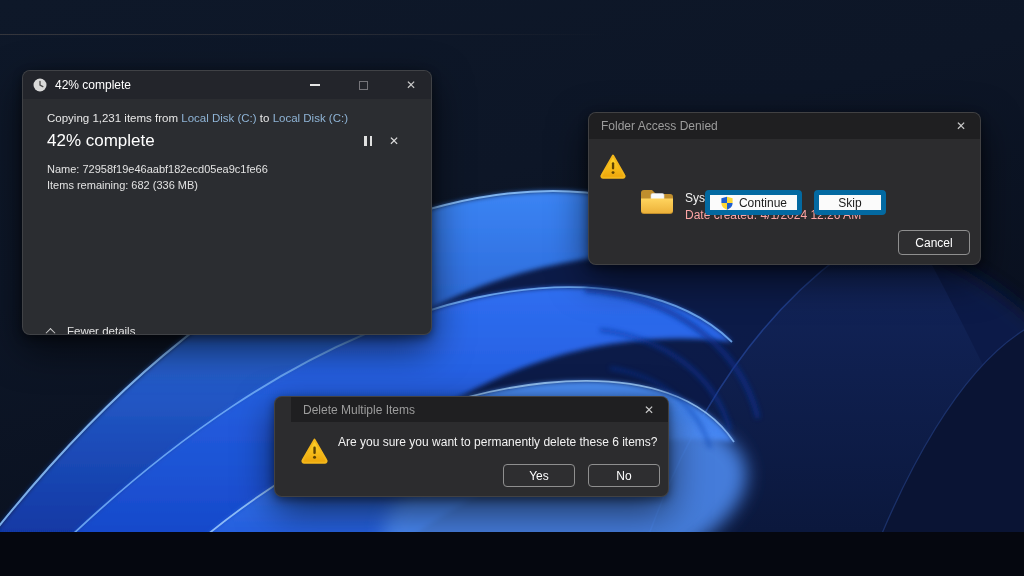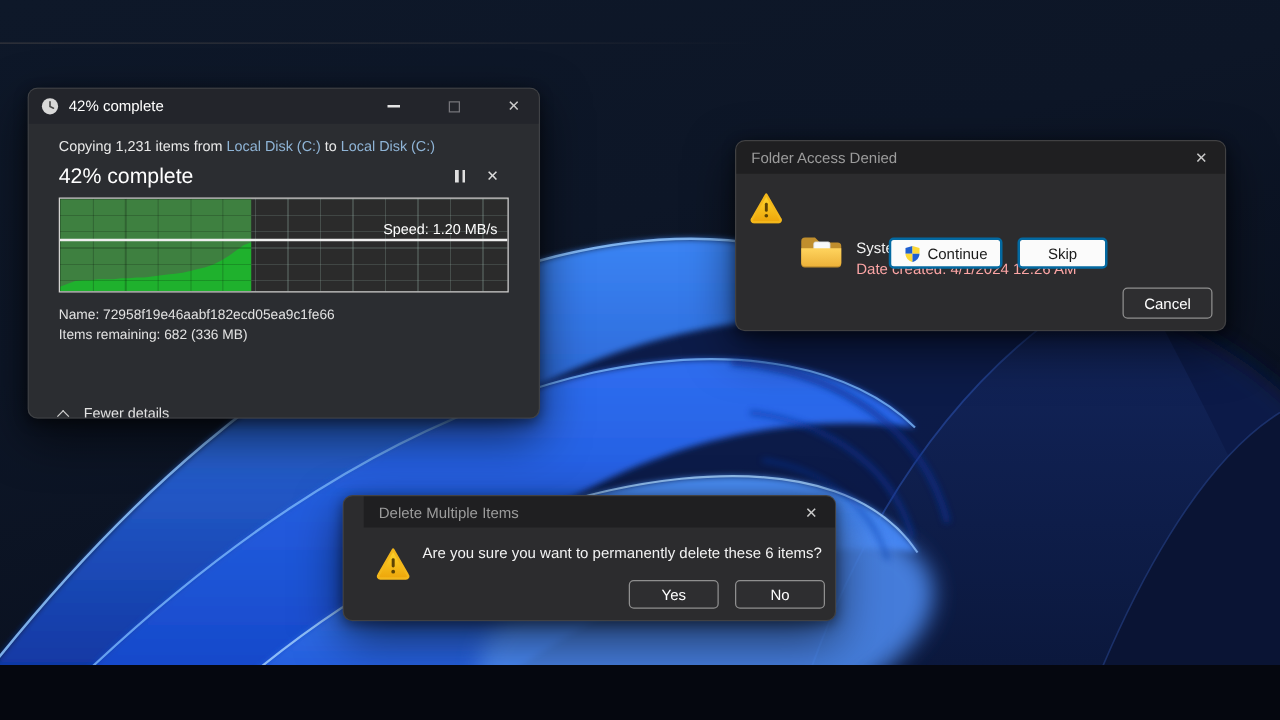--- a/index.html
+++ b/index.html
@@ -71,21 +71,21 @@
   .warn-icon-a { position:absolute; left:11px; top:14px; }
   .fad-message { position:absolute; left:47px; top:17px; font-size:11px; letter-spacing:-0.1px;
                  color:#f2f2f2; white-space:nowrap; }
   .folder-icon { position:absolute; left:50px; top:47px; }
   .fad-name { position:absolute; left:96px; top:52px; font-size:12px; color:#f2f2f2; }
   .fad-date { position:absolute; left:96px; top:69px; font-size:12px; color:#fca5a5; }
   .btn-row { position:absolute; right:10px; bottom:10px; display:flex; gap:12px; }
   .btn { height:25px; min-width:72px; padding:0 10px; border-radius:4px; font-size:12px;
          display:flex; align-items:center; justify-content:center; gap:5px;
          font-family:"Liberation Sans", sans-serif; }
-  .btn-light { background:#fbfbfb; color:#1b1b1b; border:2px solid #0369a1; }
+  .btn-light { background:#fbfbfb; color:#1b1b1b; border:5px solid #0369a1; }
   .btn-dark  { background:#2e2e30; color:#ffffff; border:1px solid #8f8f8f;margin-top:40px; }
 
   
   #delete-dialog { left:274px; top:396px; width:395px; height:101px; background:#2c2c2e;padding-left:16px; }
   #delete-dialog .titlebar { height:25px; background:#1f1f21; }
   .del-body { position:relative; height:75px; }
   .warn-icon-b { position:absolute; left:10px; top:15px; }
   .del-message { position:absolute; left:47px; top:13px; font-size:12px; color:#f2f2f2; white-space:nowrap; }
   .del-btn-row { position:absolute; right:8px; bottom:10px; display:flex; gap:13px; }
   .btn-sm { height:23px; min-width:72px; }
@@ -180,29 +180,20 @@
         <div class="mini-btn">
           <span class="pause-icon">
               <i></i>
               <i></i>
             </span>
         </div>
         <div class="mini-btn">
           <span class="cancel-x glyph">✕</span>
         </div>
       </div>
-      <div class="chart">
-        <div class="chart-fill" style="width: 42.8%; background: rgb(62, 128, 64);">
-          <svg viewBox="0 0 100 100" preserveAspectRatio="none">
-            <polygon points="0,100 0.00,95 4.00,92 8.00,89 12.00,88 16.00,88 20.00,87 24.00,87 28.00,87 32.00,86 36.00,86 40.00,85 44.00,85 48.00,84 52.00,83 56.00,82 60.00,81 64.00,80 68.00,78 72.00,76 76.00,74 80.00,71 84.00,67 88.00,62 92.00,56 96.00,50 100.00,47 100,100" fill="#1fb12d"></polygon>
-          </svg>
-        </div>
-        <div class="chart-line"></div>
-        <div class="speed-label">Speed: 1.20 MB/s</div>
-      </div>
       <div class="details">
         <div>Name: 72958f19e46aabf182ecd05ea9c1fe66</div>
         <div>Items remaining: 682 (336 MB)</div>
       </div>
       <div class="footer-toggle">
         <span class="chevron-up"></span>
         <span>Fewer details</span>
       </div>
     </div>
   </div>

